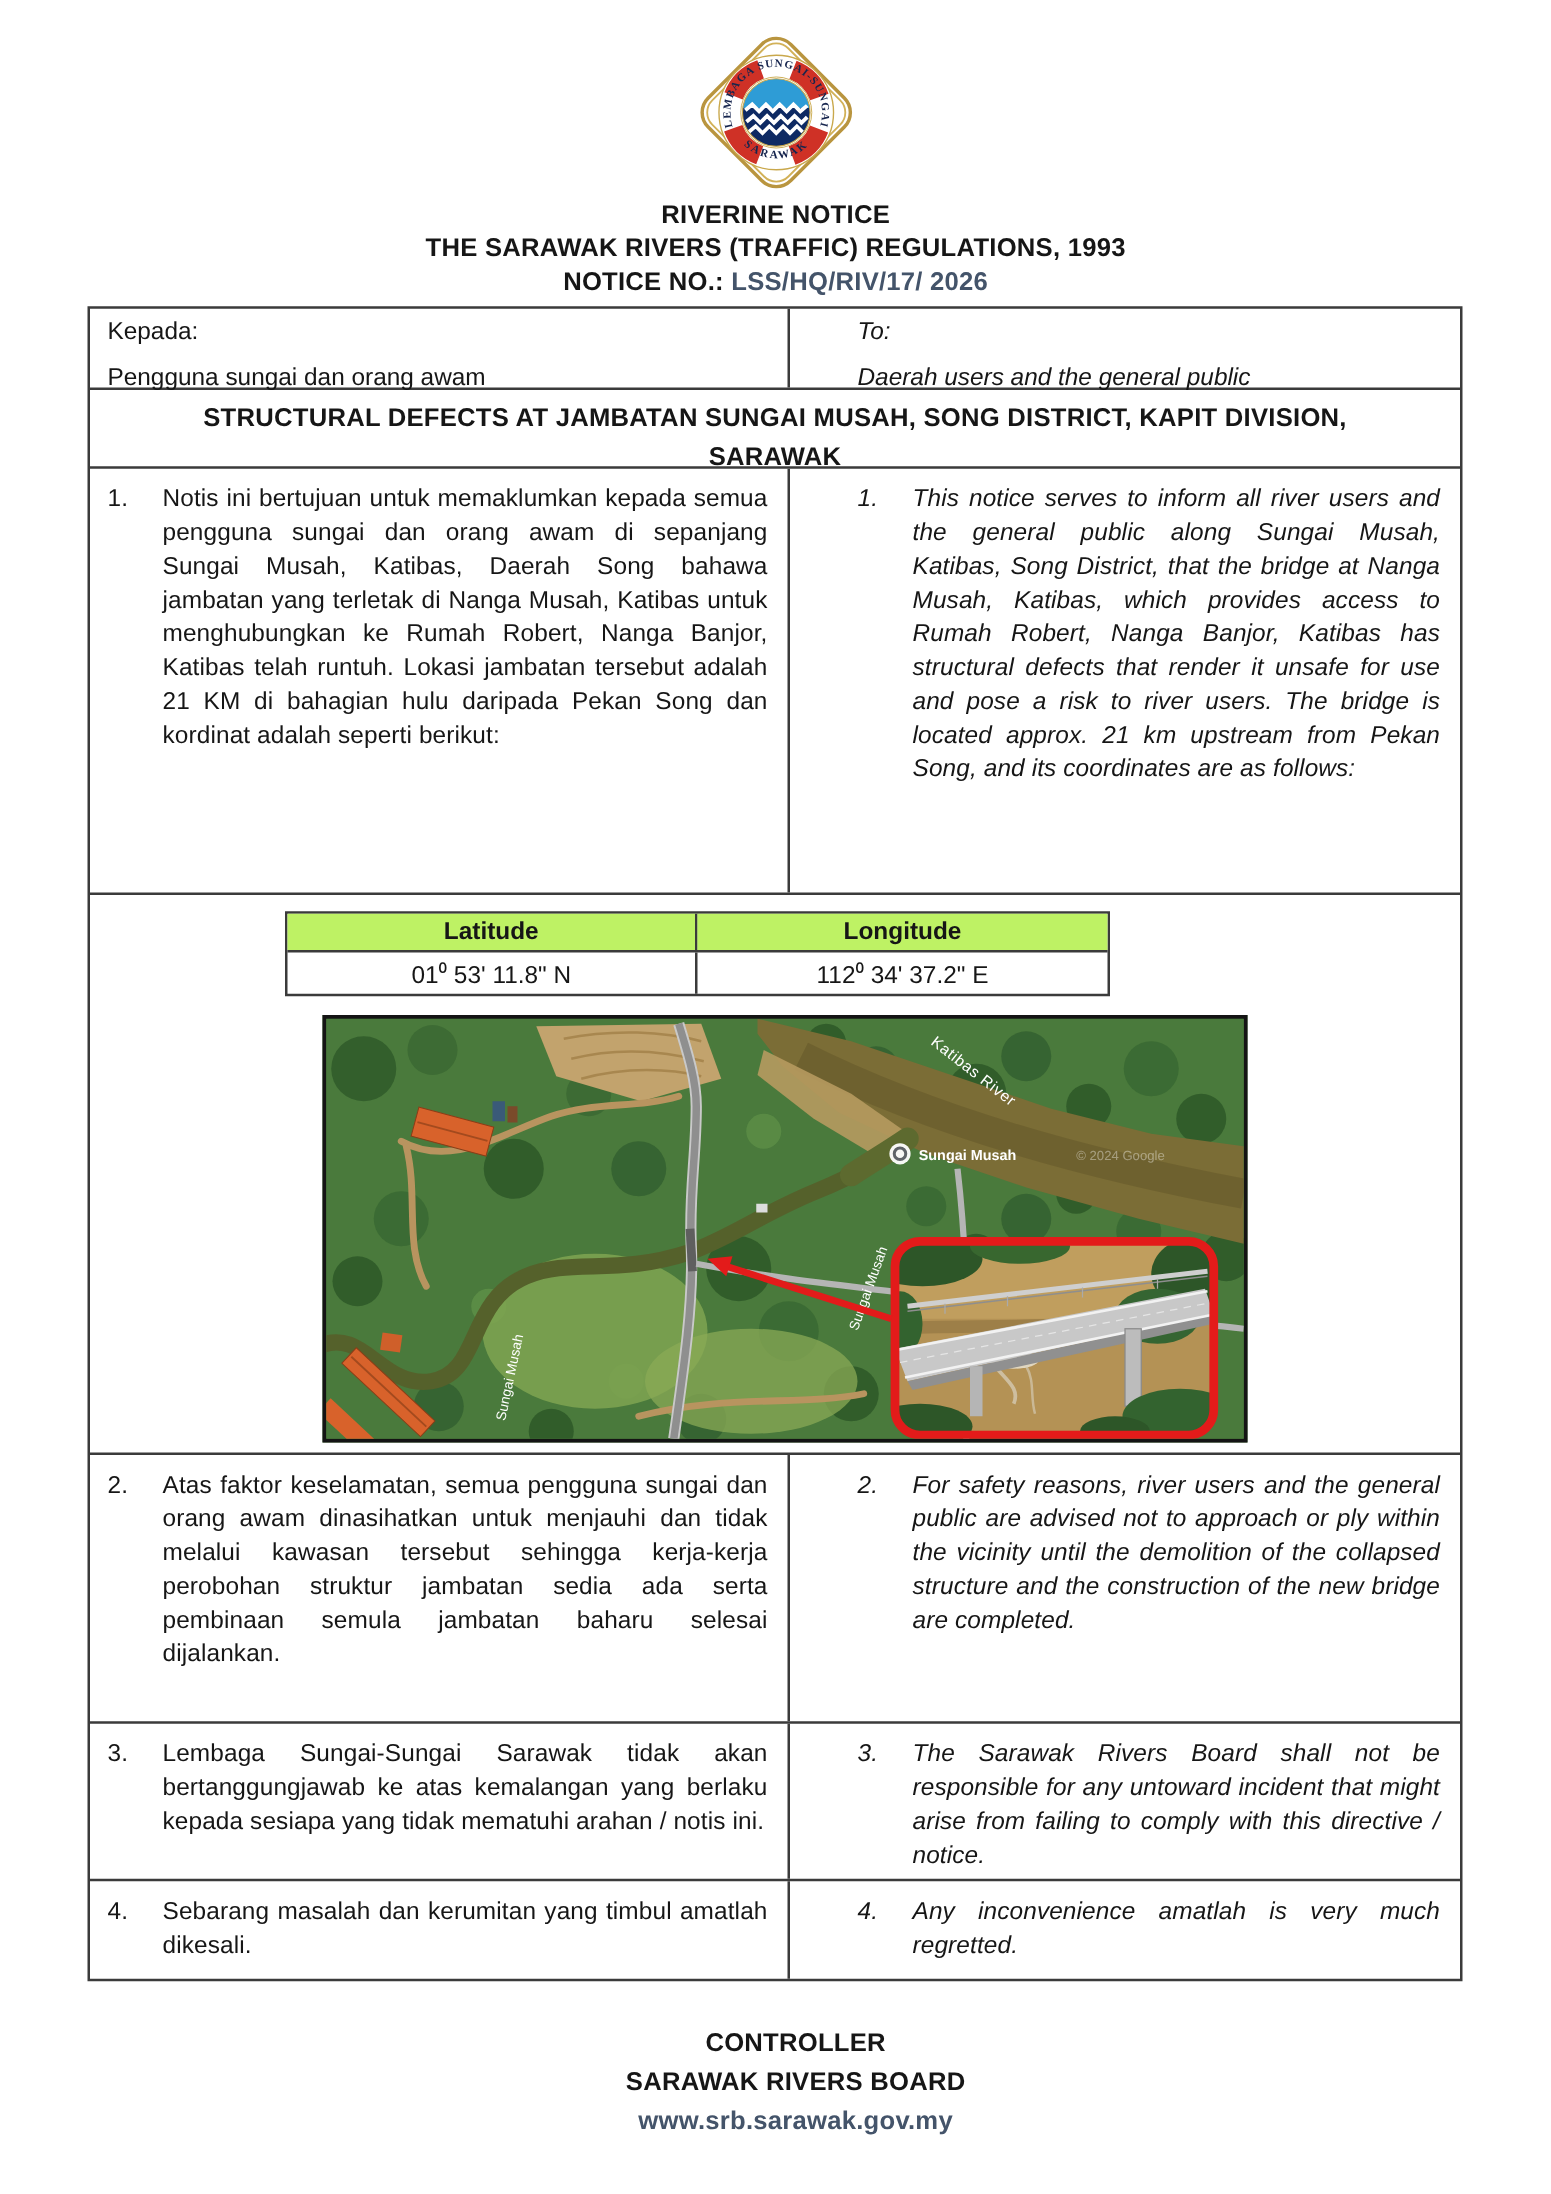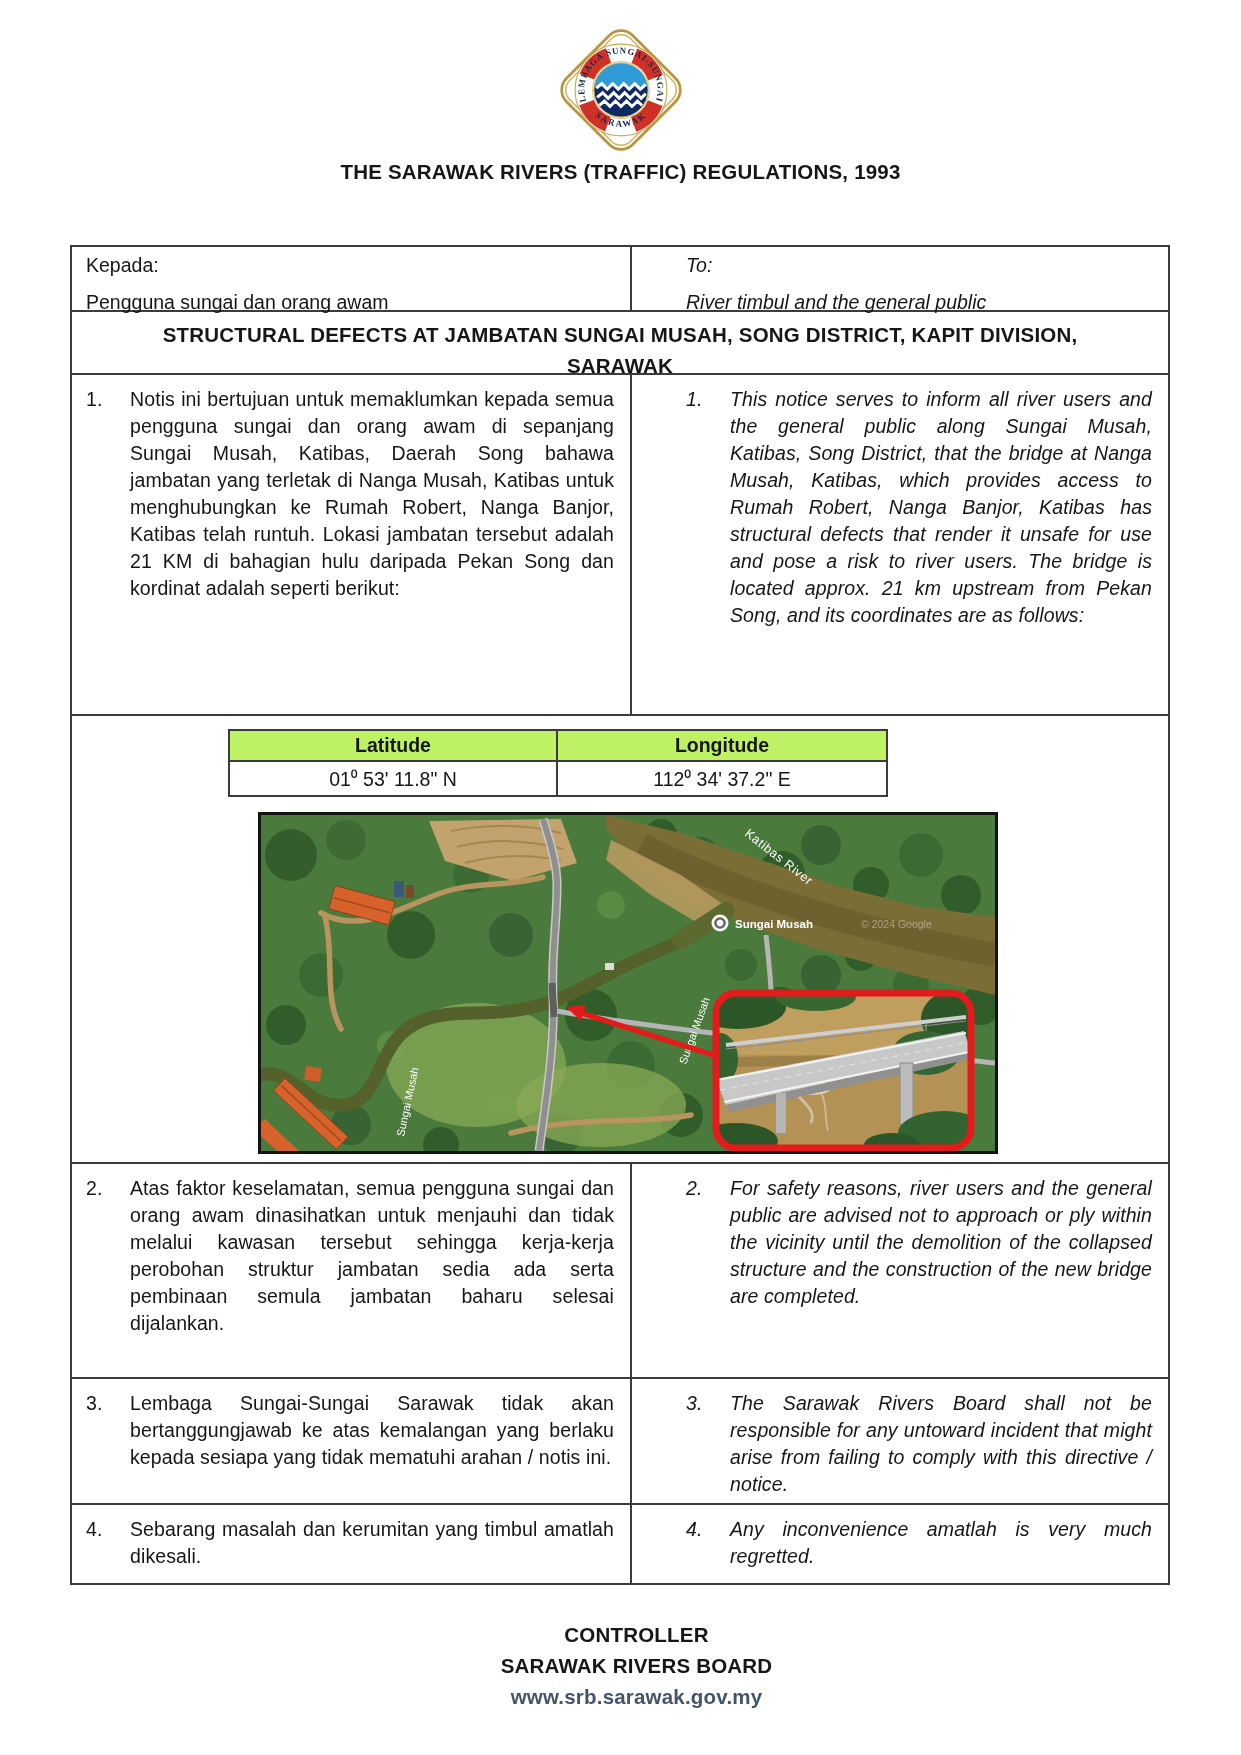--- a/index.html
+++ b/index.html
@@ -70,33 +70,35 @@
       <text class="logo-ringtext" font-size="9.6" letter-spacing="1" text-anchor="middle">
         <textPath href="#arcTop" startOffset="50%">LEMBAGA SUNGAI-SUNGAI</textPath>
       </text>
       <text class="logo-ringtext" font-size="9.8" letter-spacing="2" text-anchor="middle">
         <textPath href="#arcBot" startOffset="50%">SARAWAK</textPath>
       </text>
     </svg>
   </div>
 
   <div class="titles">
+    <div>RIVERINE NOTICE</div>
     <div>THE SARAWAK RIVERS (TRAFFIC) REGULATIONS, 1993</div>
+    <div><span>NOTICE NO.: </span><span class="accent">LSS/HQ/RIV/17/ 2026</span></div>
   </div>
 
   <div class="doc-table">
 
     <div class="row first r-addressee">
       <div class="cell-l addr">
         <div>Kepada:</div>
         <div>Pengguna sungai dan orang awam</div>
       </div>
       <div class="cell-r addr en">
         <div>To:</div>
-        <div>River timbul and the general public</div>
+        <div>Daerah users and the general public</div>
       </div>
     </div>
 
     <div class="row r-subject">
       <div class="subject">
         <div>STRUCTURAL DEFECTS AT JAMBATAN SUNGAI MUSAH, SONG DISTRICT, KAPIT DIVISION,</div>
         <div>SARAWAK</div>
       </div>
     </div>
 

